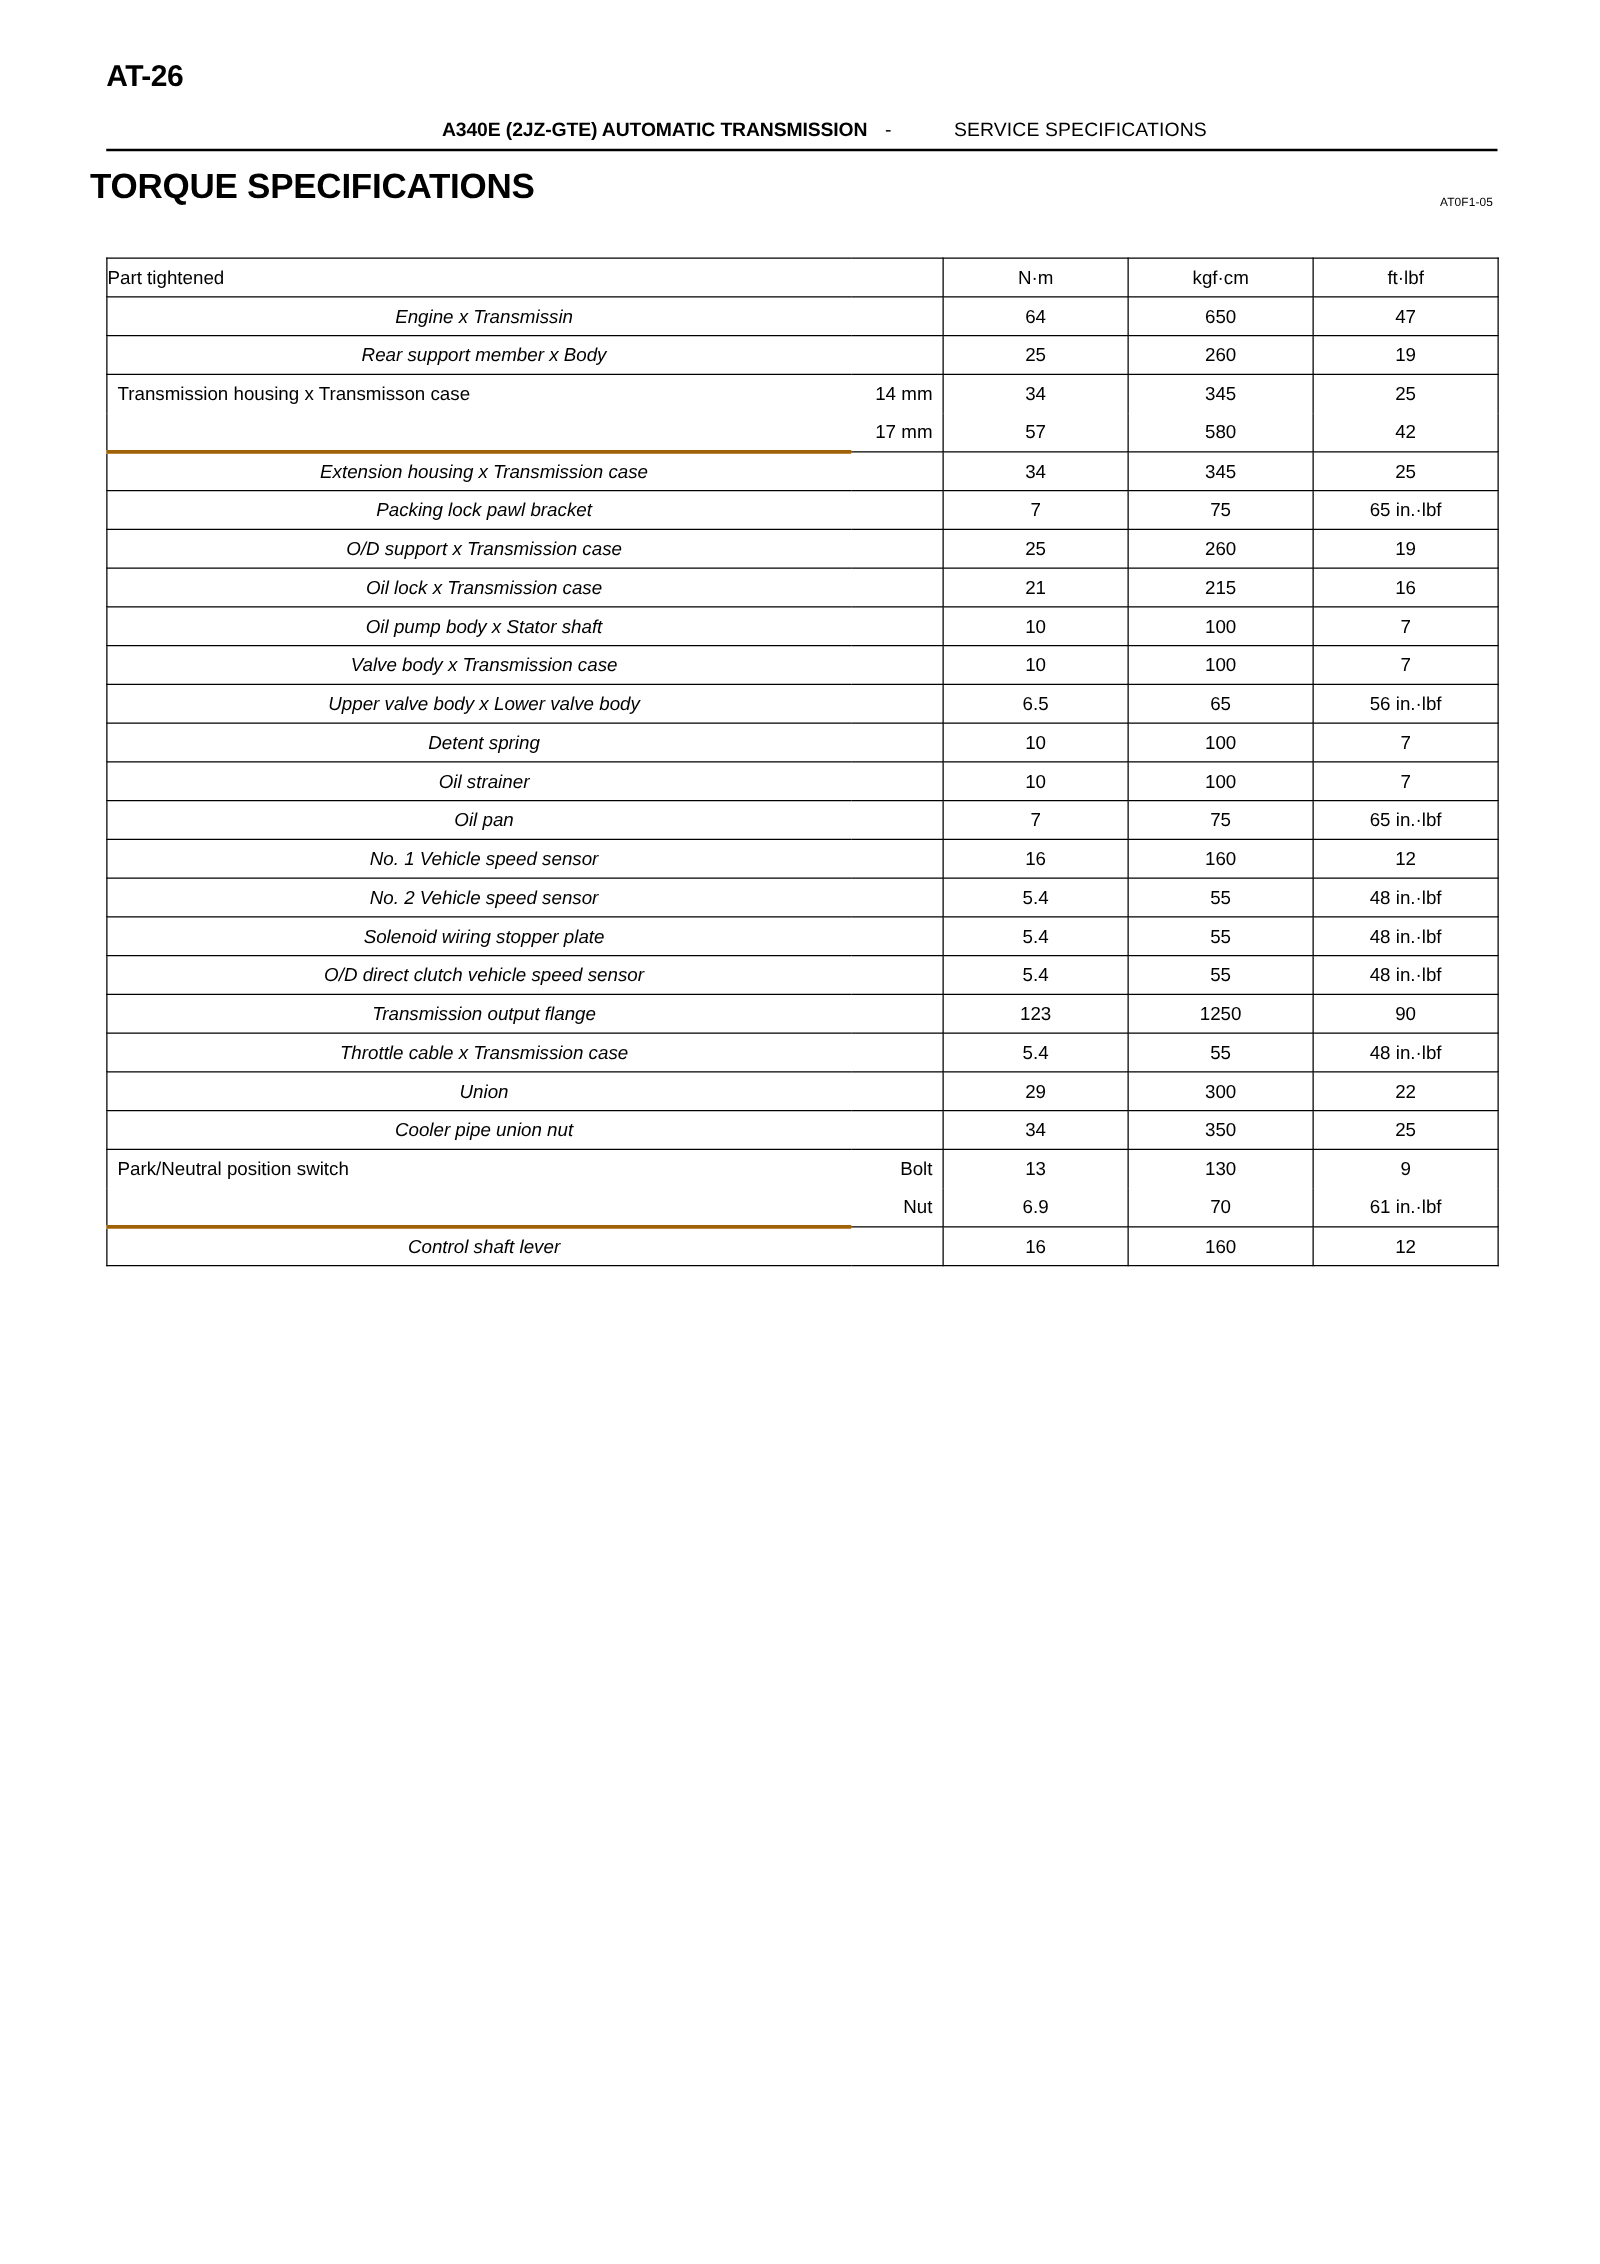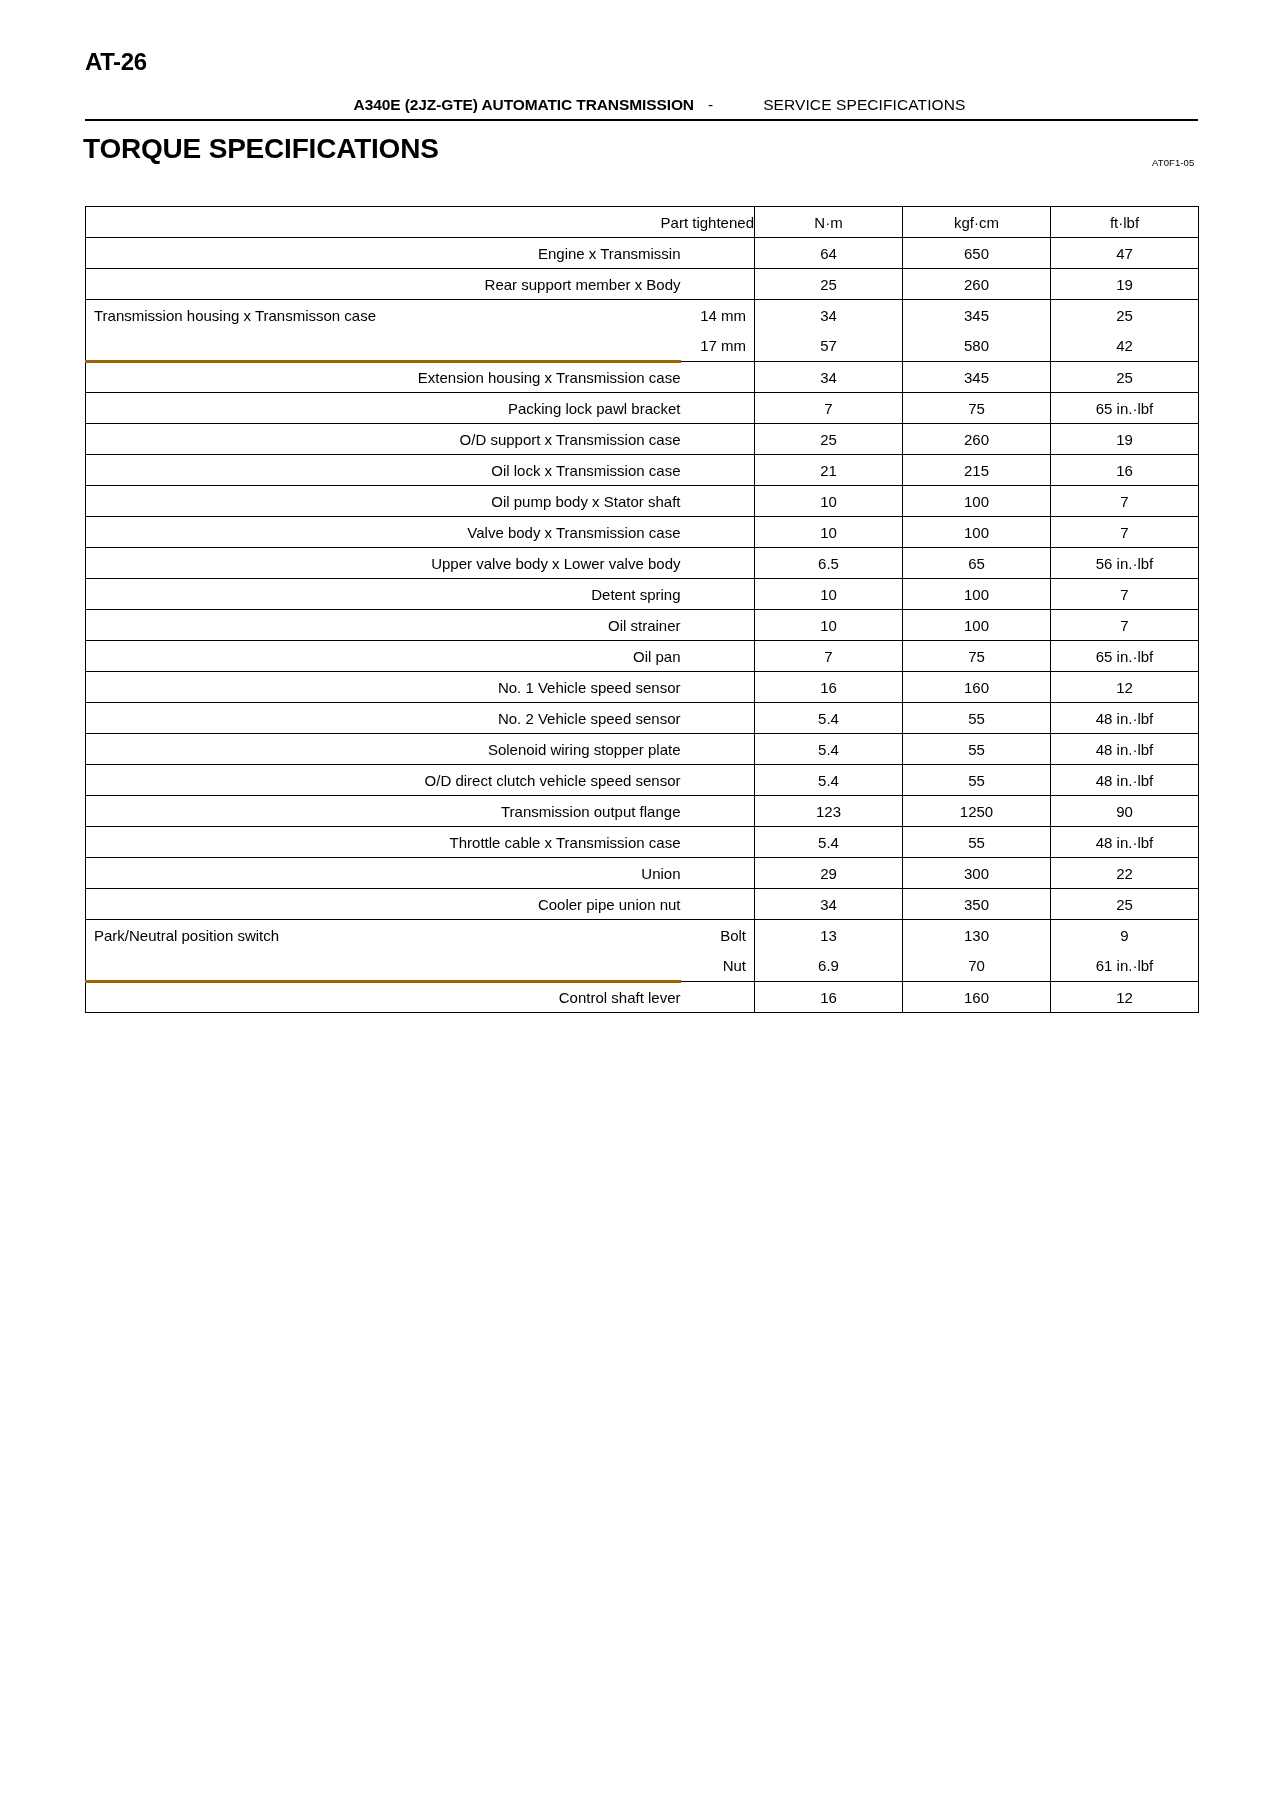--- a/index.html
+++ b/index.html
@@ -59,21 +59,21 @@
     left: 85px;
     top: 119px;
     width: 1113px;
     height: 0;
     border-top: 2.2px solid #000;
   }
 
   
   .section-title {
     position: absolute;
-    left: 83px;
+    left: 72px;
     top: 133px;
     font-size: 28px;
     font-weight: bold;
     letter-spacing: -0.2px;
   }
   .doc-code {
     position: absolute;
     left: 1152px;
     top: 129px;
     font-size: 9.5px;
@@ -106,32 +106,33 @@
     vertical-align: middle;
     font-weight: normal;
     font-size: 15px;
   }
   
   .torque-table {
     border: 1.6px solid #000;
   }
 
   th.h-part {
-    text-align: right;
+    text-align: left;
   }
   th.h-unit {
     text-align: center;
   }
   .hdr-row th { height: 31px; }
 
   td.part {
-    text-align: right;
+    text-align: center;
     padding-left: 8px;
     border-right: none;
     white-space: nowrap;
+    font-style: italic;
   }
   td.sub {
     text-align: right;
     padding-right: 8px;
     border-left: none;
     white-space: nowrap;
     margin-top: 12px;
   }
   td.val {
     text-align: center;

